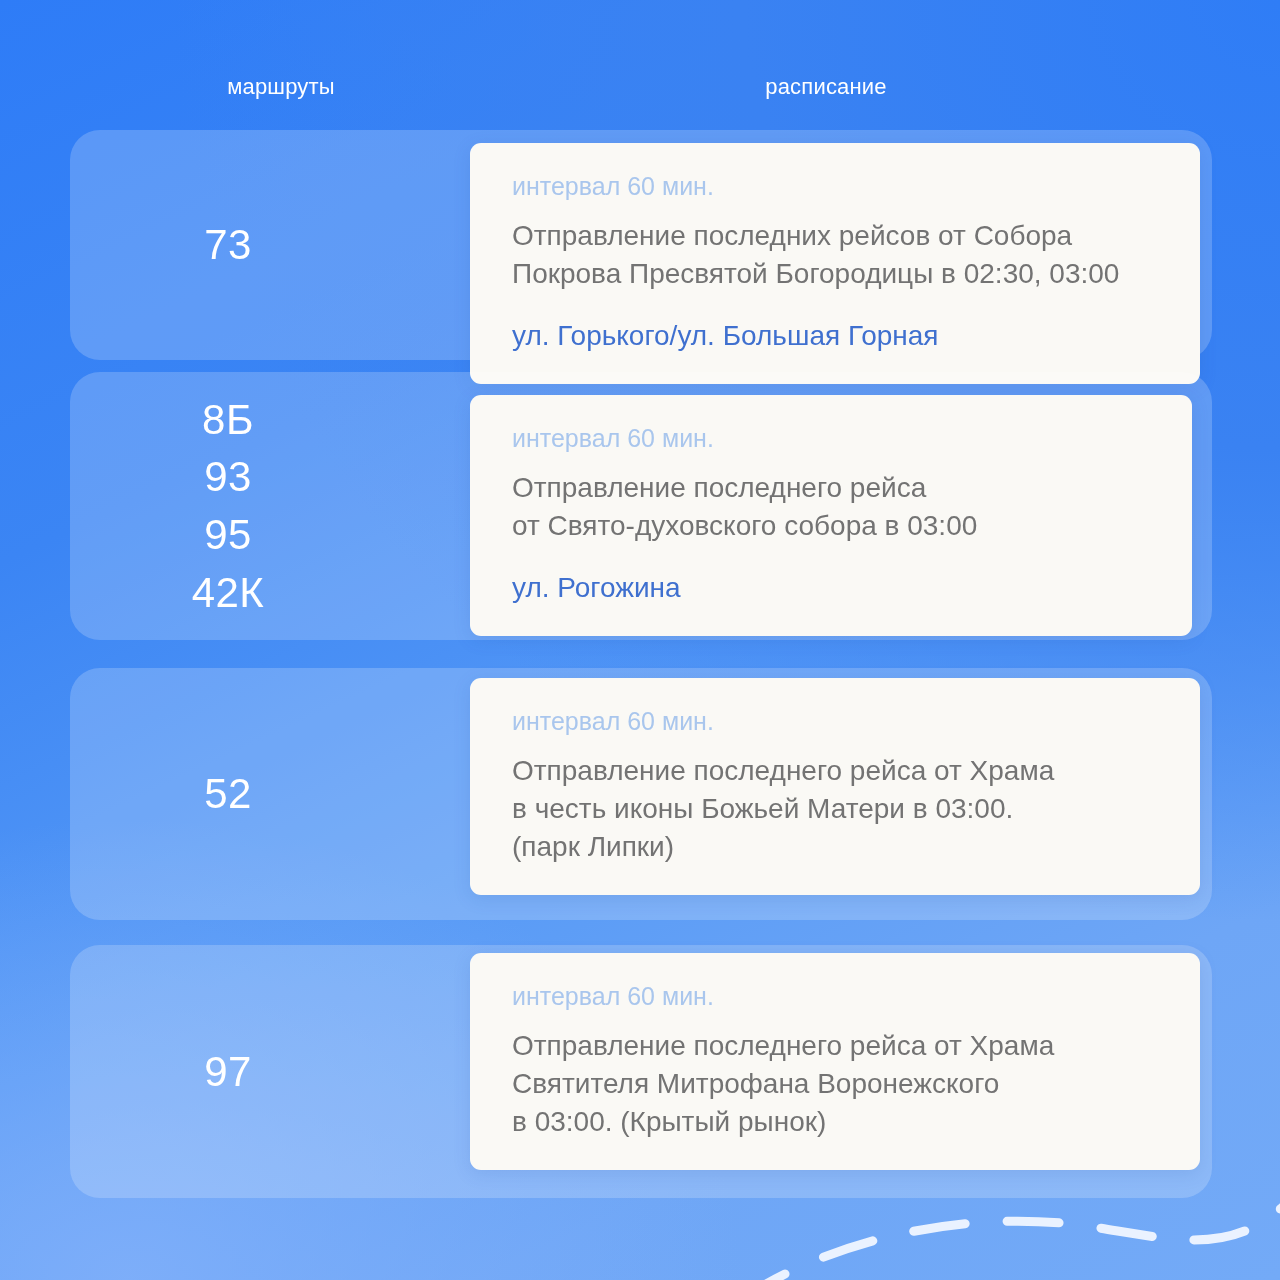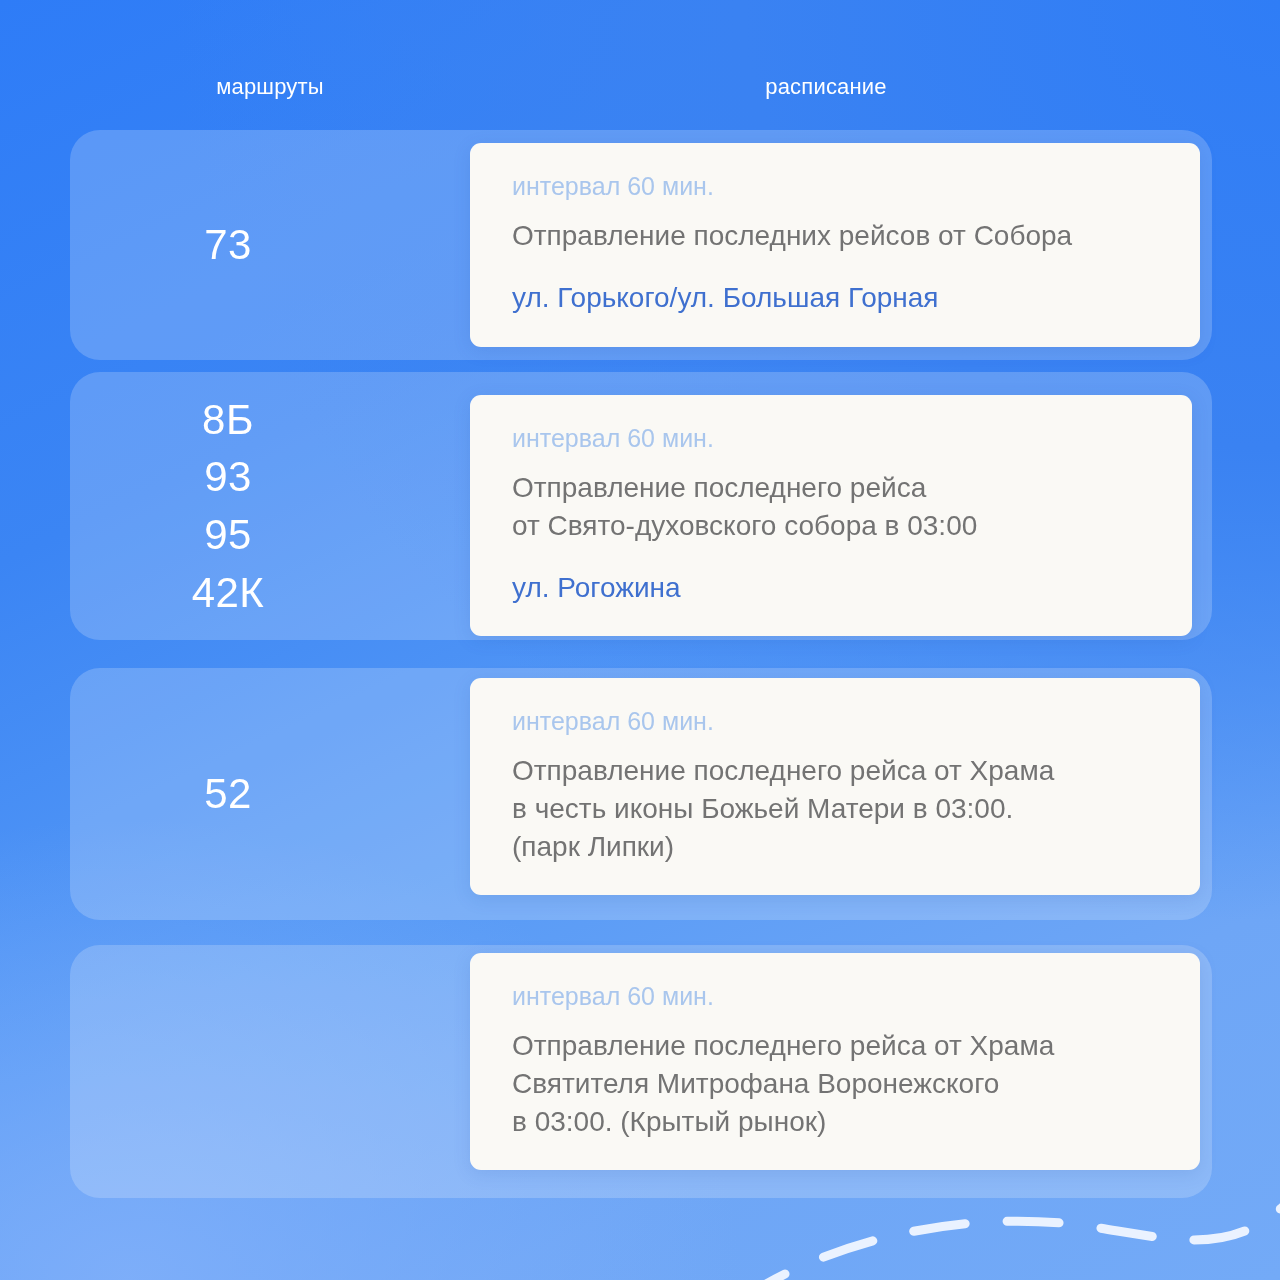--- a/index.html
+++ b/index.html
@@ -29,21 +29,21 @@
     height: 40px;
   }
   .hdr {
     position: absolute;
     color: #ffffff;
     font-size: 22px;
     font-weight: 400;
     letter-spacing: .2px;
     white-space: nowrap;
   }
-  .hdr.routes { left: 70px; width: 400px; text-align: center; }
+  .hdr.routes { left: 81px; width: 400px; text-align: center; }
   .hdr.sched  { left: 456px; width: 740px; text-align: center; }
 
   .rows { position: absolute; inset: 0; }
 
   .row {
     position: absolute;
     left: 70px;
     width: 1142px;
     border-radius: 30px;
     background: rgba(255,255,255,0.20);
@@ -122,20 +122,21 @@
 
 <div class="rows">
 
   <div class="row row-1">
     <div class="route-cell">
       <div class="route-num">73</div>
     </div>
     <div class="card card-1">
       <div class="interval">интервал 60 мин.</div>
       <div class="desc">Отправление последних рейсов от Собора</div>
+      <div class="desc">Покрова Пресвятой Богородицы в 02:30, 03:00</div>
       <div class="stop">ул. Горького/ул. Большая Горная</div>
     </div>
   </div>
 
   <div class="row row-2">
     <div class="route-cell">
       <div class="route-num">8Б</div>
       <div class="route-num">93</div>
       <div class="route-num">95</div>
       <div class="route-num">42К</div>
@@ -154,20 +155,23 @@
     </div>
     <div class="card card-3">
       <div class="interval">интервал 60 мин.</div>
       <div class="desc">Отправление последнего рейса от Храма</div>
       <div class="desc">в честь иконы Божьей Матери в 03:00.</div>
       <div class="desc">(парк Липки)</div>
     </div>
   </div>
 
   <div class="row row-4">
+    <div class="route-cell">
+      <div class="route-num">97</div>
+    </div>
     <div class="card card-4">
       <div class="interval">интервал 60 мин.</div>
       <div class="desc">Отправление последнего рейса от Храма</div>
       <div class="desc">Святителя Митрофана Воронежского</div>
       <div class="desc">в 03:00. (Крытый рынок)</div>
     </div>
   </div>
 
 </div>
 

